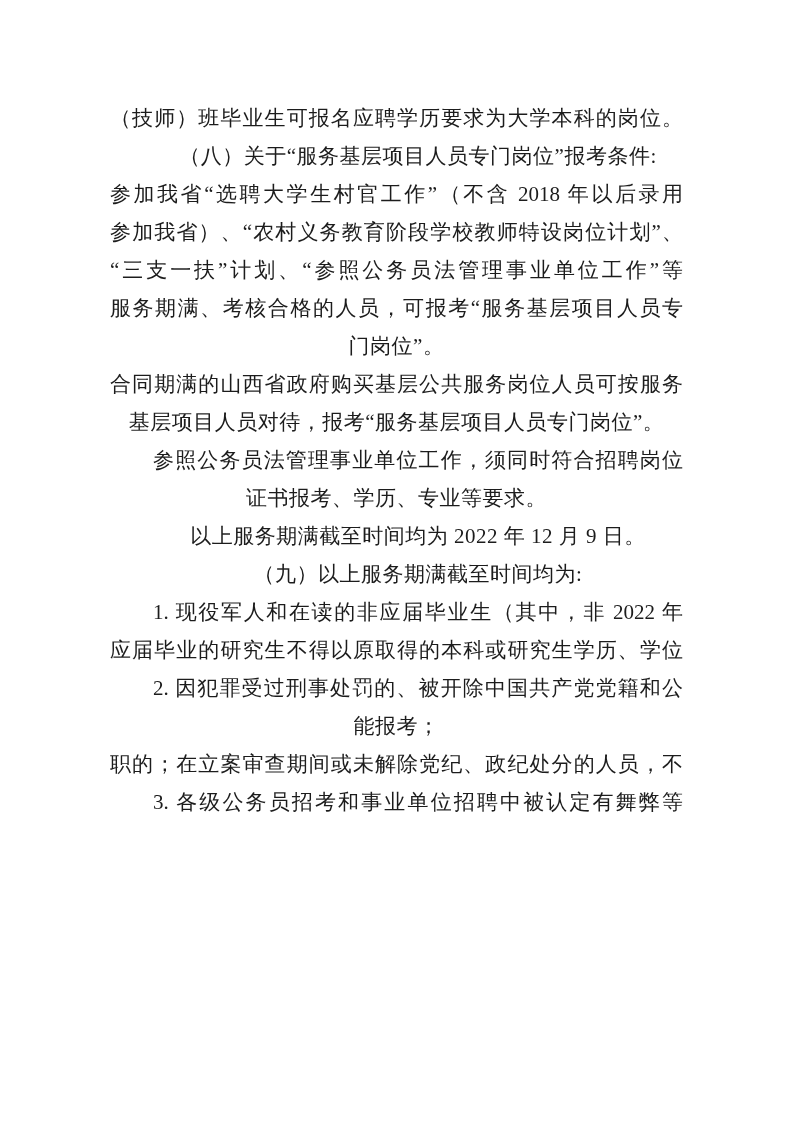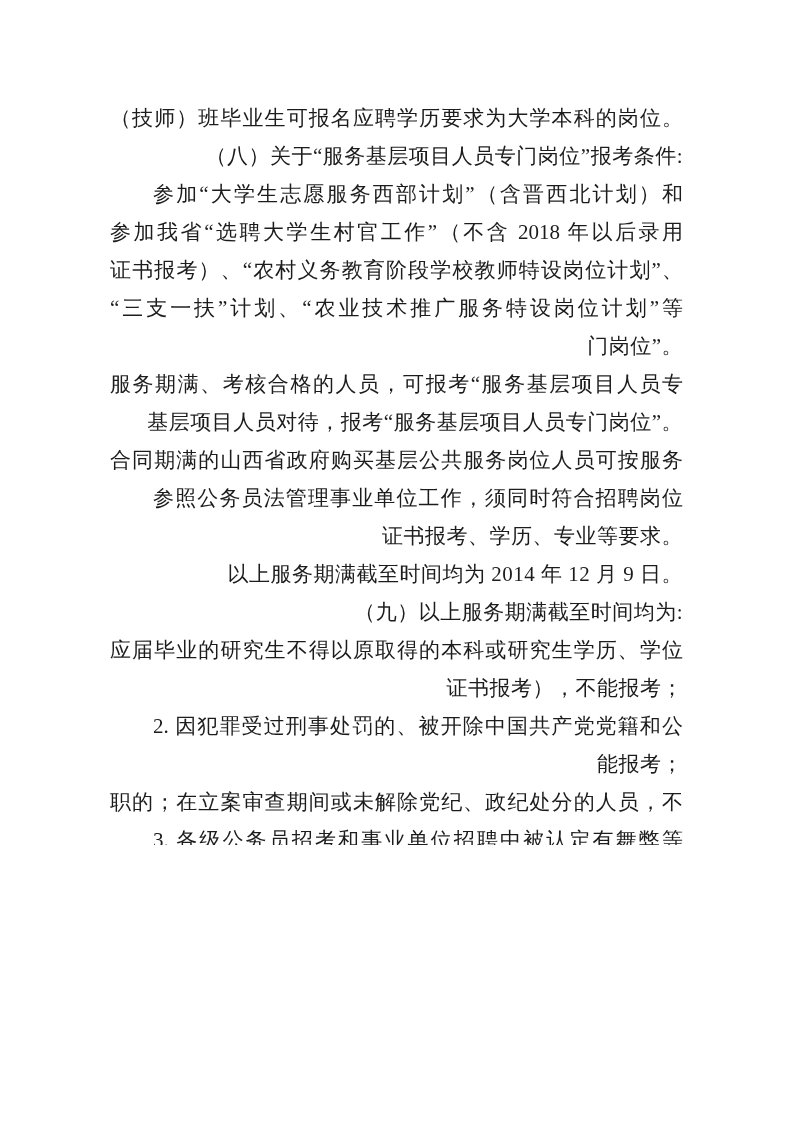--- a/index.html
+++ b/index.html
@@ -20,21 +20,21 @@
     position: absolute;
     left: 110px;
     top: 99px;
     width: 573px;
   }
   .line {
     font-size: 21px;
     line-height: 38px;
     height: 38px;
     color: #1c1c1c;
-    text-align: right;
+    text-align: center;
     letter-spacing: 0.5px;
     white-space: nowrap;
   }
   .line.fill {
     white-space: normal;
     text-align: justify;
     text-align-last: justify;
     text-justify: inter-character;
     letter-spacing: 0;
   }
@@ -53,33 +53,32 @@
     letter-spacing: 1px;
   }
 </style>
 </head>
 <body>
 
 <div class="page" style="background: rgb(255, 255, 255);">
   <div class="content" style="color: rgb(28, 28, 28);">
       <div class="line fill">（技师）班毕业生可报名应聘学历要求为大学本科的岗位。</div>
       <div class="line indent">（八）关于“服务基层项目人员专门岗位”报考条件:</div>
-      <div class="line indent fill">参加“大学生志愿服务西部计划”（含晋西北计划）和</div>
       <div class="line fill">参加我省“选聘大学生村官工作”（不含 2018 年以后录用</div>
-      <div class="line fill">证书报考）、“农村义务教育阶段学校教师特设岗位计划”、</div>
-      <div class="line fill">“三支一扶”计划、“农业技术推广服务特设岗位计划”等</div>
+      <div class="line fill">参加我省）、“农村义务教育阶段学校教师特设岗位计划”、</div>
+      <div class="line fill">“三支一扶”计划、“参照公务员法管理事业单位工作”等</div>
+      <div class="line fill">服务期满、考核合格的人员，可报考“服务基层项目人员专</div>
       <div class="line">门岗位”。</div>
-      <div class="line fill">服务期满、考核合格的人员，可报考“服务基层项目人员专</div>
+      <div class="line fill">合同期满的山西省政府购买基层公共服务岗位人员可按服务</div>
       <div class="line">基层项目人员对待，报考“服务基层项目人员专门岗位”。</div>
-      <div class="line fill">合同期满的山西省政府购买基层公共服务岗位人员可按服务</div>
       <div class="line indent fill">参照公务员法管理事业单位工作，须同时符合招聘岗位</div>
       <div class="line">证书报考、学历、专业等要求。</div>
-      <div class="line indent">以上服务期满截至时间均为 2014 年 12 月 9 日。</div>
+      <div class="line indent">以上服务期满截至时间均为 2022 年 12 月 9 日。</div>
       <div class="line indent">（九）以上服务期满截至时间均为:</div>
+      <div class="line indent fill">1. 现役军人和在读的非应届毕业生（其中，非 2022 年</div>
       <div class="line fill">应届毕业的研究生不得以原取得的本科或研究生学历、学位</div>
-      <div class="line">证书报考），不能报考；</div>
       <div class="line indent fill">2. 因犯罪受过刑事处罚的、被开除中国共产党党籍和公</div>
       <div class="line">能报考；</div>
       <div class="line fill">职的；在立案审查期间或未解除党纪、政纪处分的人员，不</div>
       <div class="line indent fill">3. 各级公务员招考和事业单位招聘中被认定有舞弊等</div>
     </div>
   <div class="footer" style="color: rgb(28, 28, 28);">- 3 -</div>
 </div>
 
 </body></html>

